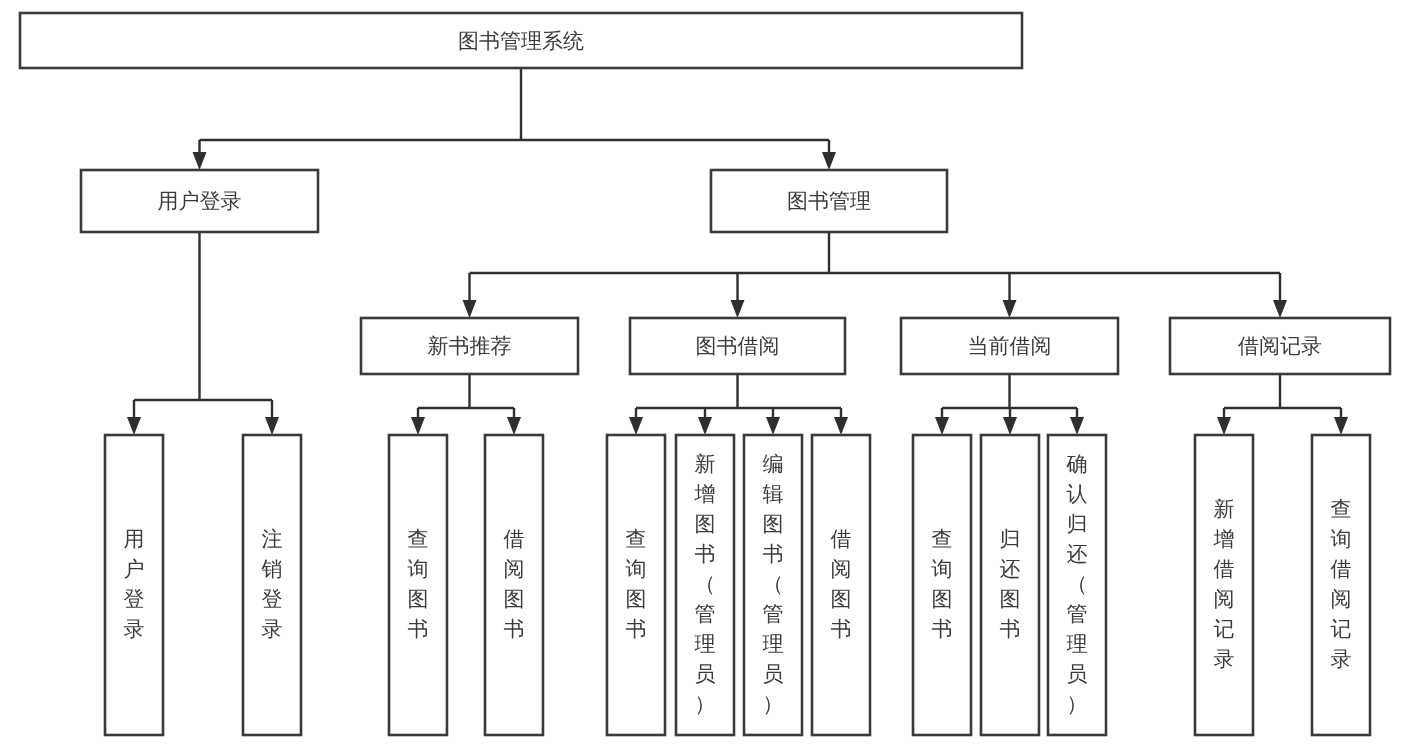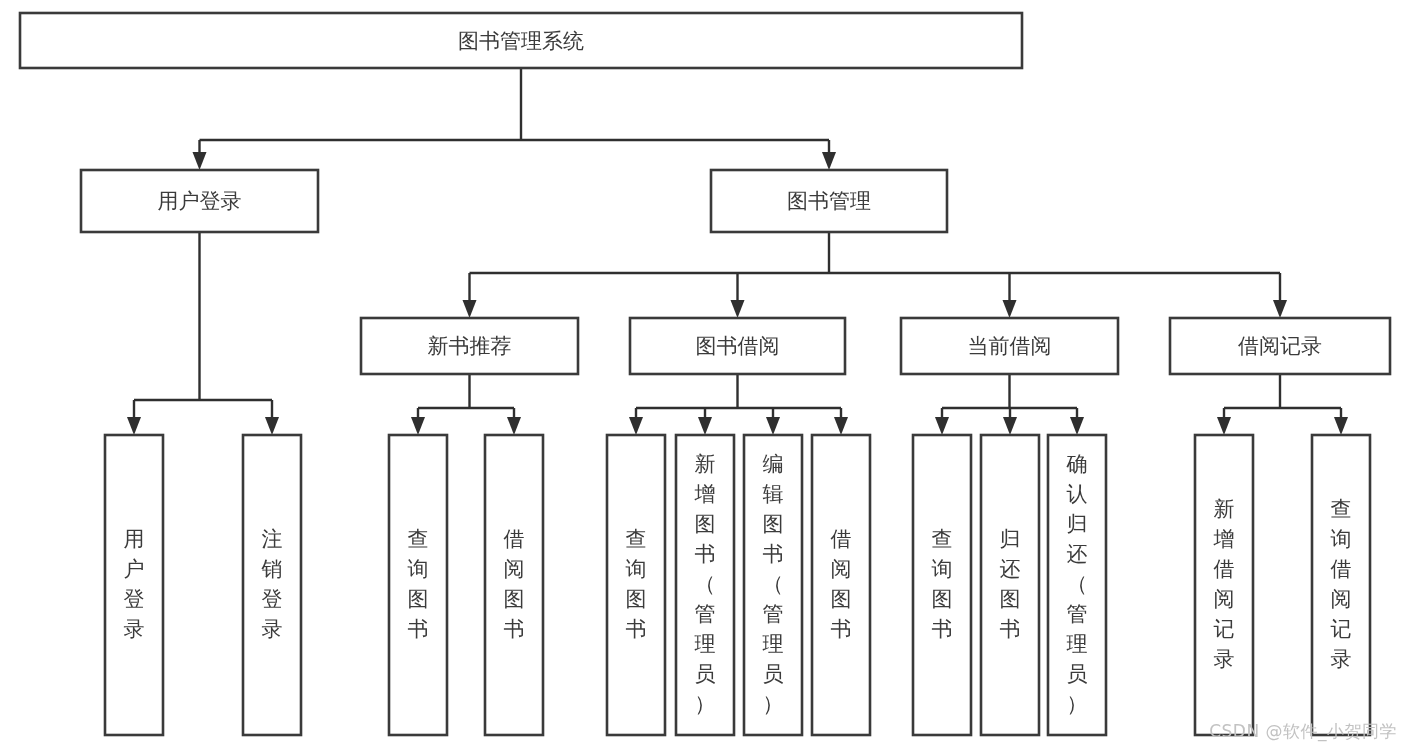--- a/index.html
+++ b/index.html
@@ -220,14 +220,13 @@
         <g>
           <rect class="node-box" x="1195" y="435" width="58" height="300"></rect>
           <text class="node-label-v" x="1224" y="510"><tspan x="1224" y="510">新</tspan><tspan x="1224" y="540">增</tspan><tspan x="1224" y="570">借</tspan><tspan x="1224" y="600">阅</tspan><tspan x="1224" y="630">记</tspan><tspan x="1224" y="660">录</tspan></text>
         </g>
         <g>
           <rect class="node-box" x="1312" y="435" width="58" height="300"></rect>
           <text class="node-label-v" x="1341" y="510"><tspan x="1341" y="510">查</tspan><tspan x="1341" y="540">询</tspan><tspan x="1341" y="570">借</tspan><tspan x="1341" y="600">阅</tspan><tspan x="1341" y="630">记</tspan><tspan x="1341" y="660">录</tspan></text>
         </g>
       </g>
   </svg>
-  <div class="watermark">CSDN @软件_小贺同学</div>
 </div>
 
 </body></html>

